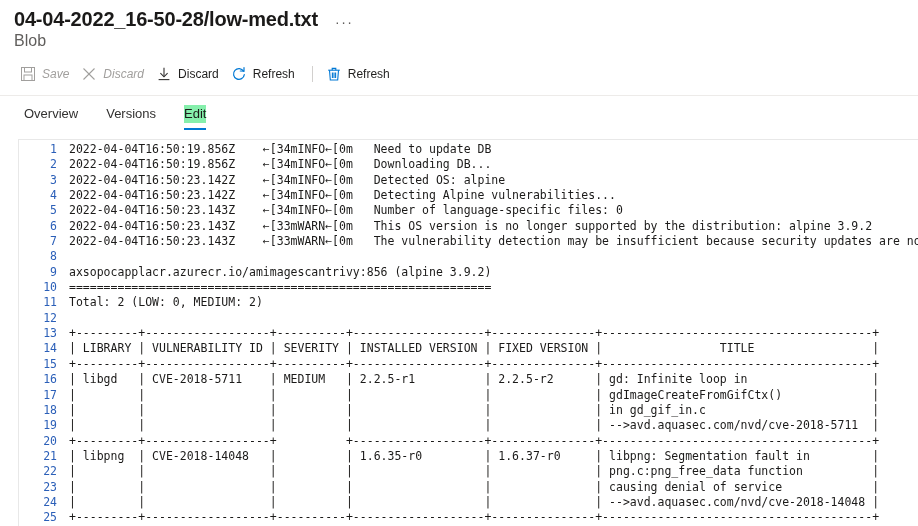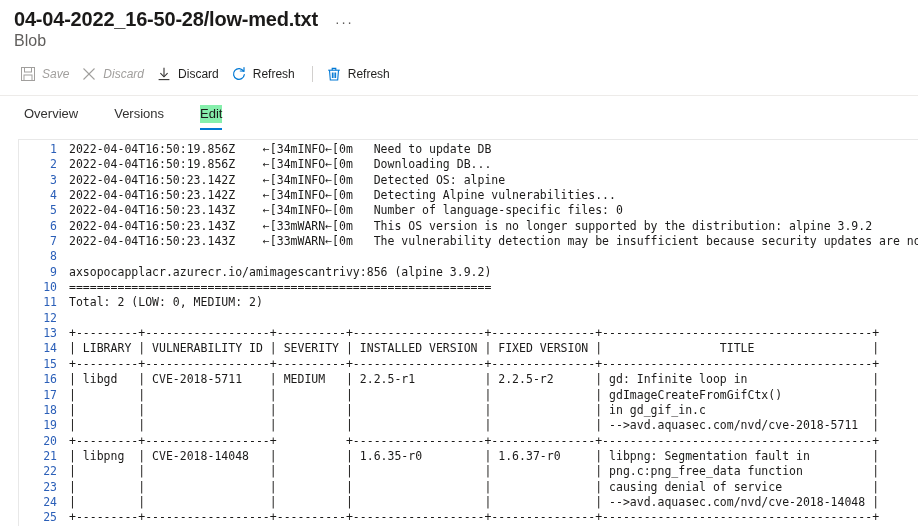--- a/index.html
+++ b/index.html
@@ -93,21 +93,21 @@
     background: #d2d0ce;
     margin: 0 9px;
   }
 
   
   .tab-bar {
     display: flex;
     align-items: flex-end;
     height: 36px;
     padding-left: 14px;
-    gap: 16px;
+    gap: 8px;
     border-bottom: 1px solid #ffffff;
   }
   .tab {
     position: relative;
     font-size: 13px;
     color: #323130;
     padding: 8px 10px 9px 10px;
     cursor: pointer;
     white-space: nowrap;
     line-height: 18px;

